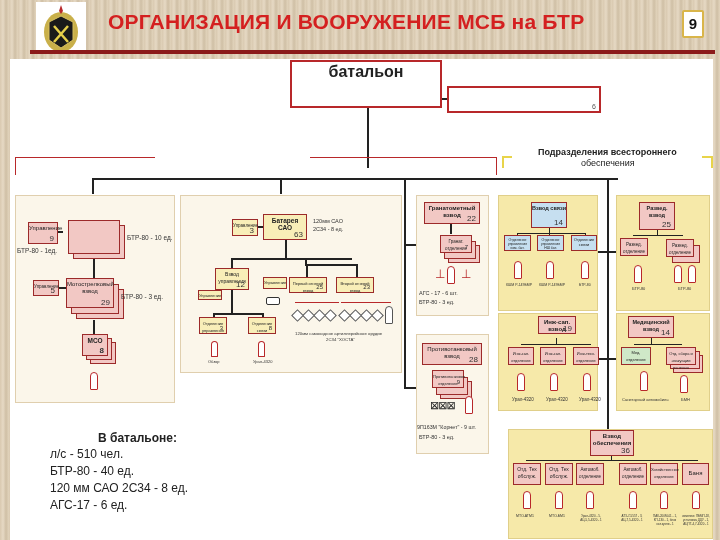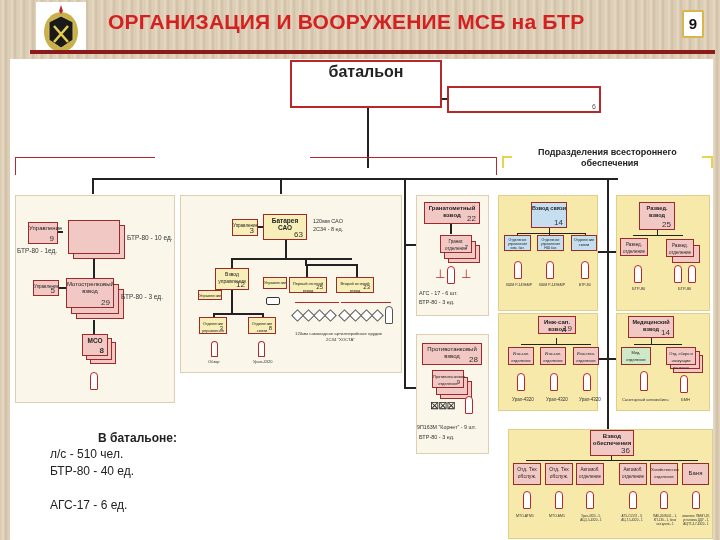--- a/index.html
+++ b/index.html
@@ -65,21 +65,21 @@
   <div class="rline" style="left:5px;top:98px;width:140px;height:1px;"></div>
   <div class="rline" style="left:5px;top:98px;width:1px;height:18px;"></div>
   <div class="rline" style="left:300px;top:98px;width:187px;height:1px;"></div>
   <div class="rline" style="left:486px;top:98px;width:1px;height:18px;"></div>
 
   <div class="yline" style="left:492px;top:97px;width:10px;height:1.5px;"></div>
   <div class="yline" style="left:492px;top:97px;width:1.5px;height:12px;"></div>
   <div class="yline" style="left:692px;top:97px;width:10px;height:1.5px;"></div>
   <div class="yline" style="left:701px;top:97px;width:1.5px;height:12px;"></div>
   <div class="lbl" style="left:528px;top:88px;font-size:9px;font-weight:bold;">Подразделения всестороннего</div>
-  <div class="lbl" style="left:571px;top:99px;font-size:9px;font-weight:bold;">обеспечения</div>
+  <div class="lbl" style="left:571px;top:99px;font-size:9px;font-weight:normal;">обеспечения</div>
 
   <div class="line" style="left:82px;top:119px;width:526px;height:2px;"></div>
   <div class="line" style="left:82px;top:119px;width:2px;height:16px;"></div>
   <div class="line" style="left:270px;top:119px;width:2px;height:16px;"></div>
   <div class="line" style="left:394px;top:119px;width:2px;height:210px;"></div>
   <div class="line" style="left:394px;top:185px;width:12px;height:2px;"></div>
   <div class="line" style="left:394px;top:328px;width:12px;height:2px;"></div>
   <div class="line" style="left:597px;top:119px;width:2px;height:300px;"></div>
 
   <div class="panel" style="left:5px;top:136px;width:160px;height:208px;"></div>
@@ -347,14 +347,15 @@
   <div class="cap" style="left:506px;top:455px;font-size:3.5px;">МТО-АТМ1</div>
   <div class="cap" style="left:539px;top:455px;font-size:3.5px;">МТО-БМ1</div>
   <div class="cap" style="left:566px;top:455px;font-size:3px;white-space:normal;width:30px;">Урал-4320 - 5, АЦ-5,5-4320 - 1</div>
   <div class="cap" style="left:606px;top:455px;font-size:3px;white-space:normal;width:32px;">АТЗ-7-5557 - 3, АЦ-7,5-4320 - 1</div>
   <div class="cap" style="left:640px;top:455px;font-size:3px;white-space:normal;width:30px;">ПАК-200М-01 - 1, КП-130 - 1, блок хоз.кухни - 1</div>
   <div class="cap" style="left:671px;top:455px;font-size:3px;white-space:normal;width:30px;">комплекс ПБМП-18, установка ДДУ - 1, АЦПТ-4,7-4320 - 1</div>
 
   <div class="lbl" style="left:88px;top:372px;font-size:12px;font-weight:bold;">В батальоне:</div>
   <div class="lbl" style="left:40px;top:388px;font-size:12px;">л/с  - 510 чел.</div>
   <div class="lbl" style="left:40px;top:405px;font-size:12px;">БТР-80 - 40 ед.</div>
+  <div class="lbl" style="left:40px;top:422px;font-size:12px;">120 мм САО 2С34 - 8 ед.</div>
   <div class="lbl" style="left:40px;top:439px;font-size:12px;">АГС-17 - 6 ед.</div>
 </div>
 
 </body></html>

